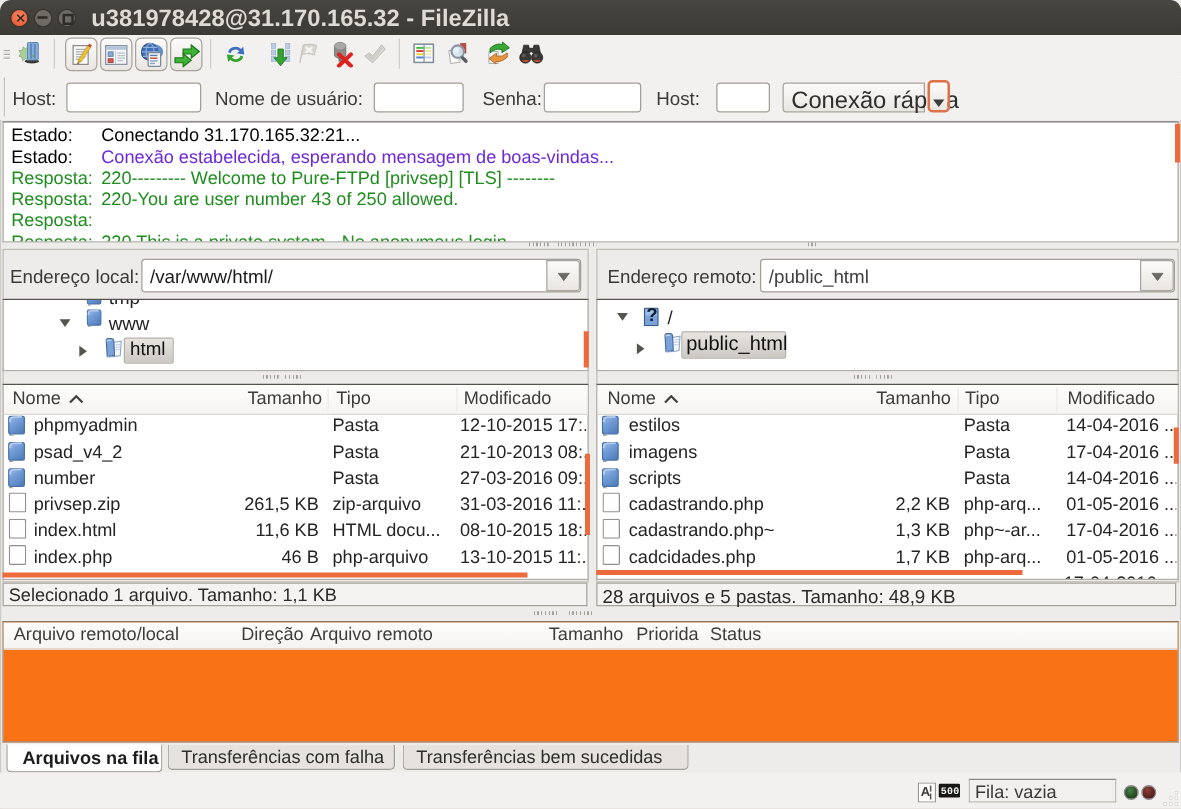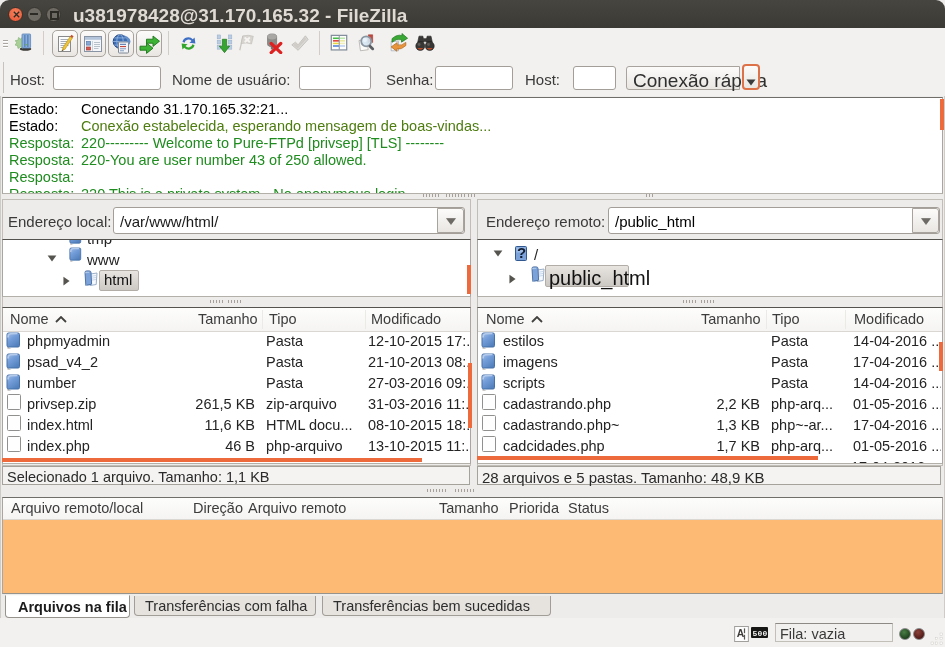--- a/index.html
+++ b/index.html
@@ -201,21 +201,21 @@
 <div class="a" style="left:633px;top:70px;font-size:19px;color:#2f2f2f">Conexão rápida</div>
 <div class="btn" style="left:742px;top:64px;width:18px;height:26px;border:2px solid #dd7248;border-radius:4px"></div>
 <svg class="a" style="left:746px;top:79px" width="10" height="7" viewBox="0 0 10 7">
     <path d="M0.5 0.5 h9 l-4.5 6 z" fill="#3c3c3c"></path>
   </svg>
 
 <div class="a" style="left:2px;top:97px;width:941px;height:97px;background:#fff;border-top:1px solid #706e69;border-left:1px solid #a9a5a0;border-right:1px solid #a9a5a0;border-bottom:1px solid #b3b0aa;box-sizing:border-box;overflow:hidden">
 <div class="row" style="left:6px;top:3px;color:#000">Estado:</div>
     <div class="row" style="left:78px;top:3px;color:#000">Conectando 31.170.165.32:21...</div>
 <div class="row" style="left:6px;top:20px;color:#000">Estado:</div>
-    <div class="row" style="left:78px;top:20px;color:#4d7c0f">Conexão estabelecida, esperando mensagem de boas-vindas...</div>
+    <div class="row" style="left:78px;top:20px;color:#6d28d9">Conexão estabelecida, esperando mensagem de boas-vindas...</div>
 <div class="row grn" style="left:6px;top:37px">Resposta:</div>
     <div class="row grn" style="left:78px;top:37px">220--------- Welcome to Pure-FTPd [privsep] [TLS] --------</div>
 <div class="row grn" style="left:6px;top:54px">Resposta:</div>
     <div class="row grn" style="left:78px;top:54px">220-You are user number 43 of 250 allowed.</div>
 <div class="row grn" style="left:6px;top:71px">Resposta:</div>
 <div class="row grn" style="left:6px;top:88px">Resposta:</div>
     <div class="row grn" style="left:78px;top:88px">220 This is a private system - No anonymous login</div>
 </div>
 <div class="a orange" style="left:940px;top:99px;width:4px;height:31px"></div>
 
@@ -229,21 +229,21 @@
 <div class="a lbl" style="left:8px;top:213px">Endereço local:</div>
 <div class="ent" style="left:113px;top:207px;width:352px;height:27px"></div>
 <div class="a" style="left:120px;top:213px;font-size:15px;color:#1a1a1a">/var/www/html/</div>
 <div class="btn" style="left:437px;top:208px;width:27px;height:25px;border-radius:0 3px 3px 0"></div>
 <svg class="a" style="left:446px;top:218px" width="10" height="7" viewBox="0 0 10 7">
     <path d="M0.5 0.5 h9 l-4.5 6 z" fill="#6e6b66" stroke="#57554f" stroke-width="0.5"></path>
   </svg>
 
 <div class="a lbl" style="left:486px;top:213px">Endereço remoto:</div>
 <div class="ent" style="left:608px;top:207px;width:332px;height:27px"></div>
-<div class="a" style="left:615px;top:213px;font-size:15px;color:#000000">/public_html</div>
+<div class="a" style="left:615px;top:213px;font-size:15px;color:#404040">/public_html</div>
 <div class="btn" style="left:912px;top:208px;width:27px;height:25px;border-radius:0 3px 3px 0"></div>
 <svg class="a" style="left:921px;top:218px" width="10" height="7" viewBox="0 0 10 7">
     <path d="M0.5 0.5 h9 l-4.5 6 z" fill="#6e6b66" stroke="#57554f" stroke-width="0.5"></path>
   </svg>
 
 <div class="a" style="left:2px;top:239px;width:469px;height:58px;background:#fff;border-top:1px solid #55534e;border-left:1px solid #a9a5a0;border-right:1px solid #a9a5a0;border-bottom:1px solid #b3b0aa;box-sizing:border-box;overflow:hidden">
   <svg class="a" style="left:66px;top:-10px" width="13" height="15" viewBox="0 0 15 17">
       <use href="#cfold"></use>
     </svg>
   <div class="row" style="left:84px;top:-10px;font-size:15px">tmp</div>
@@ -275,21 +275,21 @@
     </svg>
   <div class="a" style="left:39px;top:4px;font-size:15px;font-weight:bold;color:#101c30">?</div>
   <div class="row" style="left:56px;top:6px;font-size:15px">/</div>
   <svg class="a" style="left:31px;top:34px" width="7" height="10" viewBox="0 0 8 11">
       <path d="M0.5 0.5 v10 l7 -5 z" fill="#56544e"></path>
     </svg>
   <div class="a" style="left:67px;top:25px;width:84px;height:22px;background:linear-gradient(#e8e5e1,#ccc8c3);border:1px solid #b2aea7;border-radius:2px;box-sizing:border-box"></div>
   <svg class="a" style="left:51px;top:25px" width="18" height="17" viewBox="0 0 18 17">
       <use href="#ofold"></use>
     </svg>
-  <div class="row" style="left:71px;top:27px;font-size:20px;color:#111">public_html</div>
+  <div class="row" style="left:71px;top:27px;font-size:16px;color:#111">public_html</div>
 </div>
 
 <div class="dots" style="left:210px;top:300px"></div>
 <div class="dots" style="left:228px;top:300px"></div>
 <div class="dots" style="left:683px;top:300px"></div>
 <div class="dots" style="left:701px;top:300px"></div>
 
 <div class="a" style="left:2px;top:307px;width:469px;height:157px;background:#fff;border-top:1px solid #55534e;border-left:1px solid #a9a5a0;border-right:1px solid #a9a5a0;border-bottom:1px solid #b3b0aa;box-sizing:border-box;overflow:hidden">
   <div class="a" style="left:0;top:0;width:469px;height:23px;background:linear-gradient(#fdfdfc,#f5f4f2);border-bottom:1px solid #dad7d2"></div>
   <div class="a" style="left:259px;top:2px;width:1px;height:19px;background:#eceae6"></div>
@@ -406,21 +406,21 @@
 <div class="a orange" style="left:939px;top:342px;width:4px;height:29px"></div>
 
 <div class="a" style="left:2px;top:466px;width:468px;height:19px;background:#f4f3f1;border:1px solid #a5a29b;box-sizing:border-box"></div>
 <div class="a" style="left:7px;top:469px;font-size:14.5px;color:#2a2a2a;white-space:nowrap">Selecionado 1 arquivo. Tamanho: 1,1 KB</div>
 <div class="a" style="left:477px;top:466px;width:464px;height:19px;background:#f4f3f1;border:1px solid #a5a29b;box-sizing:border-box"></div>
 <div class="a" style="left:482px;top:469px;font-size:15px;color:#2a2a2a;white-space:nowrap">28 arquivos e 5 pastas. Tamanho: 48,9 KB</div>
 
 <div class="dots" style="left:427px;top:489px;width:20px"></div>
 <div class="dots" style="left:455px;top:489px;width:20px"></div>
 
-<div class="a" style="left:2px;top:497px;width:941px;height:97px;background:#fdba74;border-top:1px solid #706e69;border-left:1px solid #a9a5a0;border-right:1px solid #a9a5a0;border-bottom:1px solid #96938d;box-sizing:border-box">
+<div class="a" style="left:2px;top:497px;width:941px;height:97px;background:#f97316;border-top:1px solid #706e69;border-left:1px solid #a9a5a0;border-right:1px solid #a9a5a0;border-bottom:1px solid #96938d;box-sizing:border-box">
   <div class="a" style="left:0;top:0;width:939px;height:21px;background:linear-gradient(#fdfdfc,#f5f4f2);border-bottom:1px solid #dad7d2"></div>
   <div class="hdrtxt" style="left:8px;top:2px">Arquivo remoto/local</div>
   <div class="hdrtxt" style="left:190px;top:2px">Direção</div>
   <div class="hdrtxt" style="left:245px;top:2px">Arquivo remoto</div>
   <div class="hdrtxt" style="left:436px;top:2px">Tamanho</div>
   <div class="hdrtxt" style="left:506px;top:2px">Priorida</div>
   <div class="hdrtxt" style="left:565px;top:2px">Status</div>
 
 </div>
 

